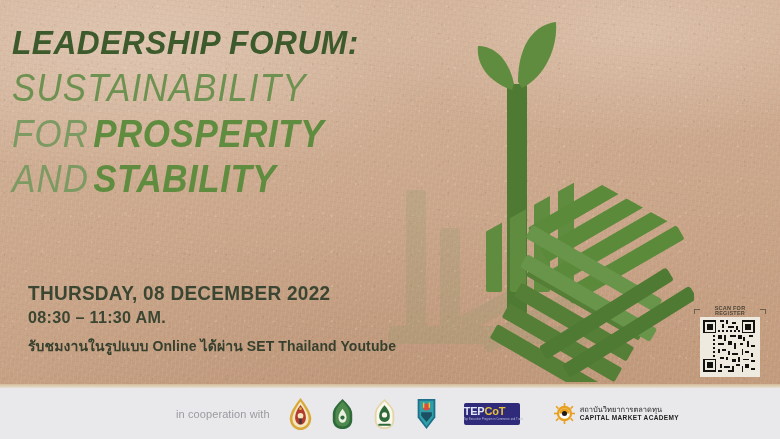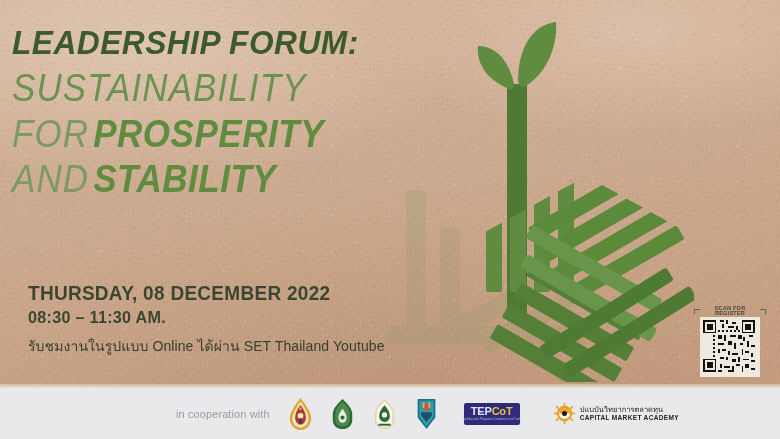--- a/index.html
+++ b/index.html
@@ -162,21 +162,21 @@
     font-size: 17px;
     letter-spacing: 0.3px;
     color: #3b4632;
     margin-top: 3px;
     white-space: nowrap;
     transform: scaleX(0.95);
     transform-origin: left center;
   }
   .date-channel {
     font-family: "Liberation Sans", sans-serif;
-    font-weight: normal;
+    font-weight: bold;
     font-size: 14px;
     letter-spacing: 0.1px;
     color: #36402e;
     margin-top: 7px;
     white-space: nowrap;
   }
 
   
   .qrbox {
     position: absolute;
@@ -248,21 +248,21 @@
     align-items: center;
     justify-content: center;
   }
   .tepcot {
     width: 56px;
     height: 22px;
     border-radius: 2px;
     background: #2f2a7a;
     display: flex;
     flex-direction: column;
-    align-items: center;
+    align-items: flex-start;
     justify-content: center;
     margin-left: 10px;
   }
   .tepcot-main {
     font-family: "Liberation Sans", sans-serif;
     font-weight: bold;
     font-size: 11px;
     line-height: 1;
     letter-spacing: -0.2px;
   }
@@ -547,21 +547,21 @@
               <rect x="21" y="3.5" width="2" height="4" transform="rotate(45 22 5.5)"></rect>
               <rect x="3" y="18.5" width="2" height="4" transform="rotate(45 4 20.5)"></rect>
               <rect x="21" y="18.5" width="2" height="4" transform="rotate(-45 22 20.5)"></rect>
             </g>
           </g>
           <circle cx="13" cy="13" r="6.6" fill="#ffffff"></circle>
           <path d="M6.6 13 A6.4 6.4 0 0 1 19.4 13 Z" fill="#e8a020"></path>
           <circle cx="13" cy="13" r="3.1" fill="#1d1d1d"></circle>
         </svg>
         <div class="cma-text">
-          <span class="cma-th">ปแบบันวิทยาการตลาดทุน</span>
+          <span class="cma-th">สถาบันวิทยาการตลาดทุน</span>
           <span class="cma-en">CAPITAL MARKET ACADEMY</span>
         </div>
       </div>
 
     </div>
   </div>
 
 </div>
 
 </body></html>

